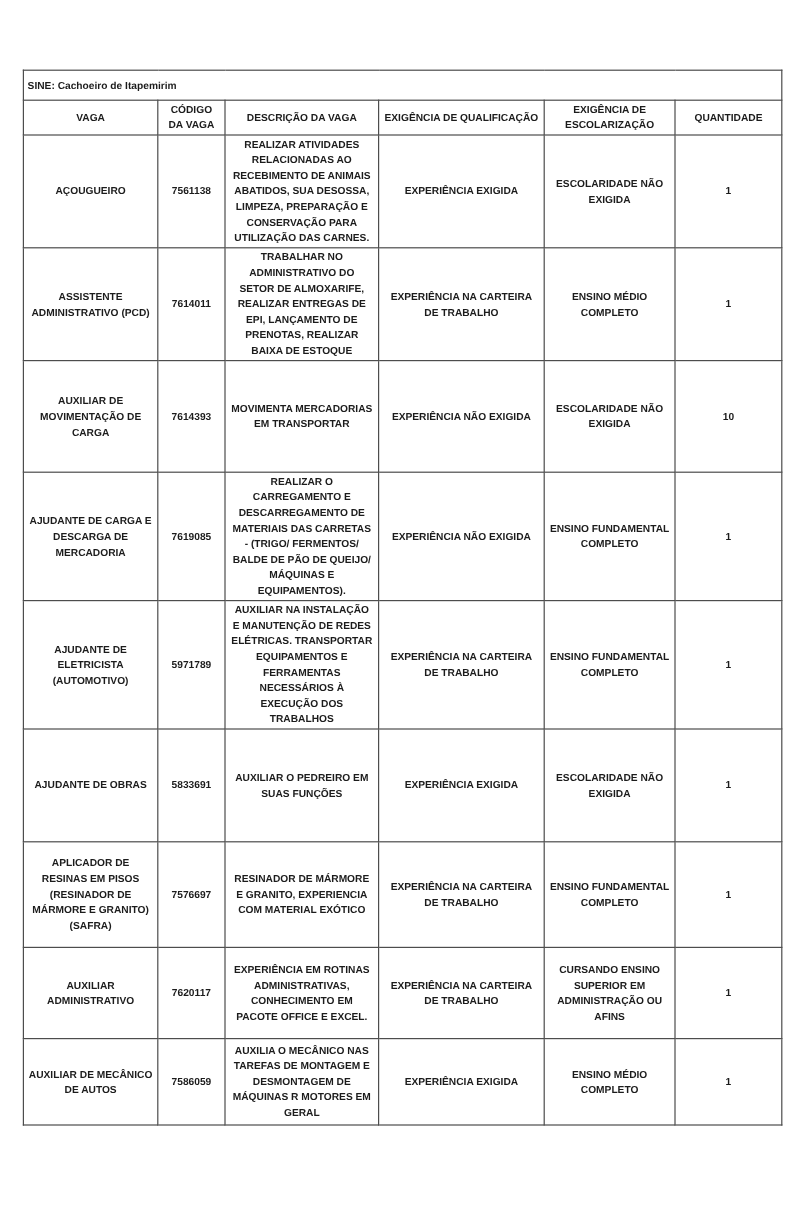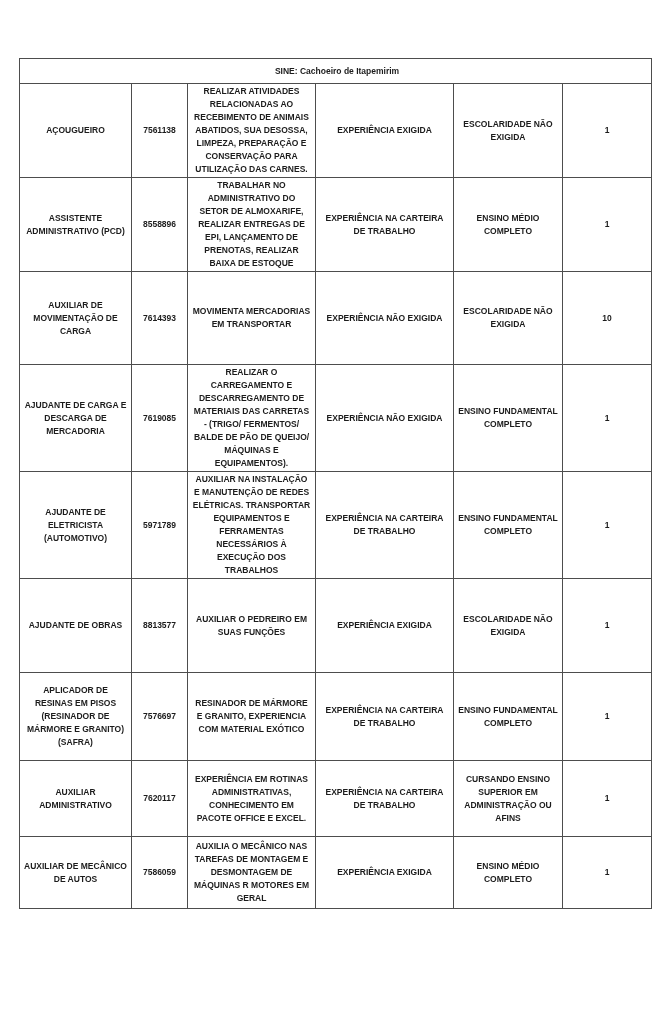--- a/index.html
+++ b/index.html
@@ -31,21 +31,21 @@
     font-size: 8.5px;
     line-height: 13px;
     color: #1c1c1c;
     text-align: center;
     vertical-align: middle;
     padding: 1px 4px;
     overflow: hidden;
     word-wrap: break-word;
   }
   tr.meta-row td {
-    text-align: center;
+    text-align: left;
     padding: 0 0 0 3px;
     height: 25px;
     line-height: 12px;
   }
   thead tr.columns-row th {
     height: 24px;
   }
   
   tbody tr:nth-child(1)  { height: 59px; }
   tbody tr:nth-child(2)  { height: 92px; }
@@ -68,35 +68,43 @@
       <col style="width:56px">
       <col style="width:128px">
       <col style="width:138px">
       <col style="width:109px">
       <col style="width:89px">
     </colgroup>
     <thead>
       <tr class="meta-row">
         <td colspan="6">SINE: Cachoeiro de Itapemirim</td>
       </tr>
+      <tr class="columns-row">
+        <th>VAGA</th>
+        <th>CÓDIGO DA VAGA</th>
+        <th>DESCRIÇÃO DA VAGA</th>
+        <th>EXIGÊNCIA DE QUALIFICAÇÃO</th>
+        <th>EXIGÊNCIA DE ESCOLARIZAÇÃO</th>
+        <th>QUANTIDADE</th>
+      </tr>
     </thead>
     <tbody>
 
     <tr>
       <td>AÇOUGUEIRO</td>
       <td>7561138</td>
       <td>REALIZAR ATIVIDADES RELACIONADAS AO RECEBIMENTO DE ANIMAIS ABATIDOS, SUA DESOSSA, LIMPEZA, PREPARAÇÃO E CONSERVAÇÃO PARA UTILIZAÇÃO DAS CARNES.</td>
       <td>EXPERIÊNCIA EXIGIDA</td>
       <td>ESCOLARIDADE NÃO EXIGIDA</td>
       <td>1</td>
     </tr>
 
     <tr>
       <td>ASSISTENTE ADMINISTRATIVO (PCD)</td>
-      <td>8558896</td>
+      <td>7614011</td>
       <td>TRABALHAR NO ADMINISTRATIVO DO SETOR DE ALMOXARIFE, REALIZAR ENTREGAS DE EPI, LANÇAMENTO DE PRENOTAS, REALIZAR BAIXA DE ESTOQUE</td>
       <td>EXPERIÊNCIA NA CARTEIRA DE TRABALHO</td>
       <td>ENSINO MÉDIO COMPLETO</td>
       <td>1</td>
     </tr>
 
     <tr>
       <td>AUXILIAR DE MOVIMENTAÇÃO DE CARGA</td>
       <td>7614393</td>
       <td>MOVIMENTA MERCADORIAS EM TRANSPORTAR</td>
@@ -118,21 +126,21 @@
       <td>AJUDANTE DE ELETRICISTA (AUTOMOTIVO)</td>
       <td>5971789</td>
       <td>AUXILIAR NA INSTALAÇÃO E MANUTENÇÃO DE REDES ELÉTRICAS. TRANSPORTAR EQUIPAMENTOS E FERRAMENTAS NECESSÁRIOS À EXECUÇÃO DOS TRABALHOS</td>
       <td>EXPERIÊNCIA NA CARTEIRA DE TRABALHO</td>
       <td>ENSINO FUNDAMENTAL COMPLETO</td>
       <td>1</td>
     </tr>
 
     <tr>
       <td>AJUDANTE DE OBRAS</td>
-      <td>8813577</td>
+      <td>5833691</td>
       <td>AUXILIAR O PEDREIRO EM SUAS FUNÇÕES</td>
       <td>EXPERIÊNCIA EXIGIDA</td>
       <td>ESCOLARIDADE NÃO EXIGIDA</td>
       <td>1</td>
     </tr>
 
     <tr>
       <td>APLICADOR DE RESINAS EM PISOS (RESINADOR DE MÁRMORE E GRANITO) (SAFRA)</td>
       <td>7576697</td>
       <td>RESINADOR DE MÁRMORE E GRANITO, EXPERIENCIA COM MATERIAL EXÓTICO</td>

